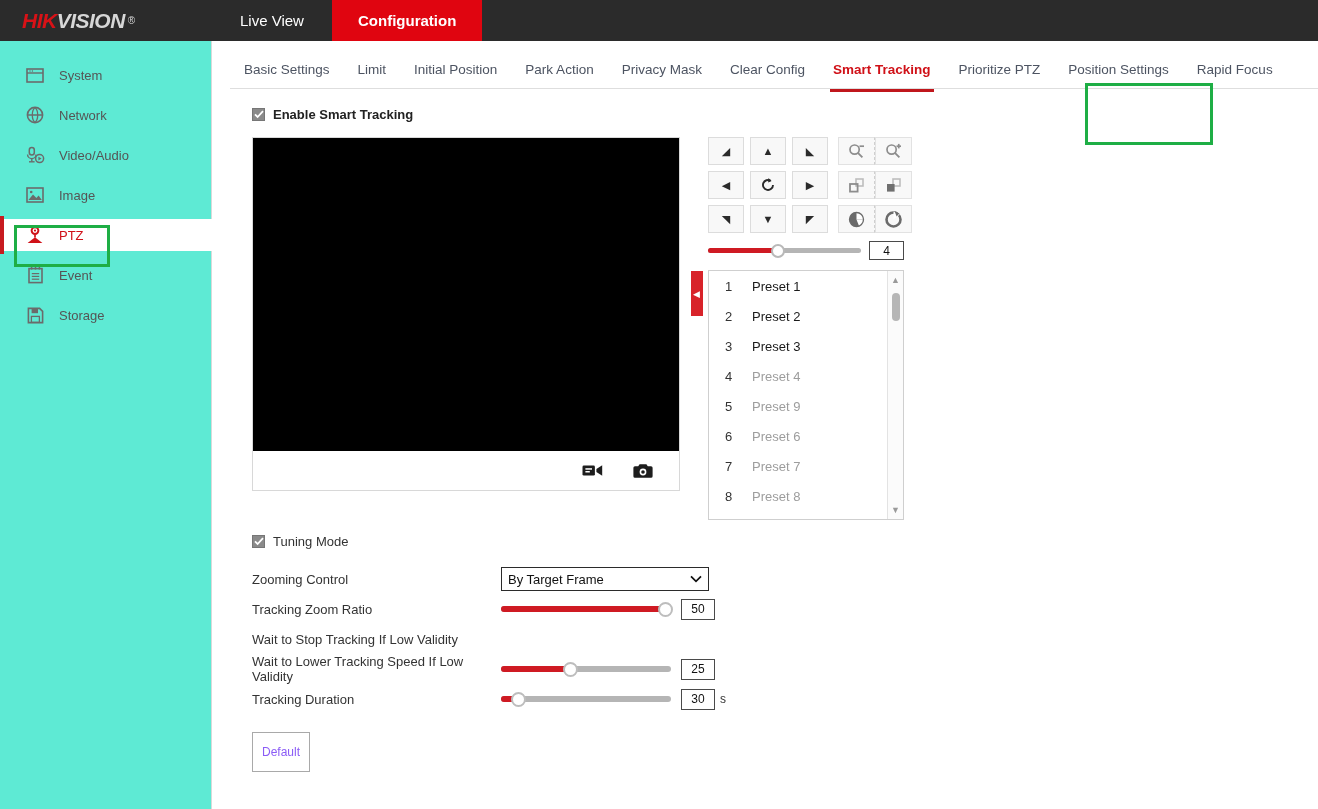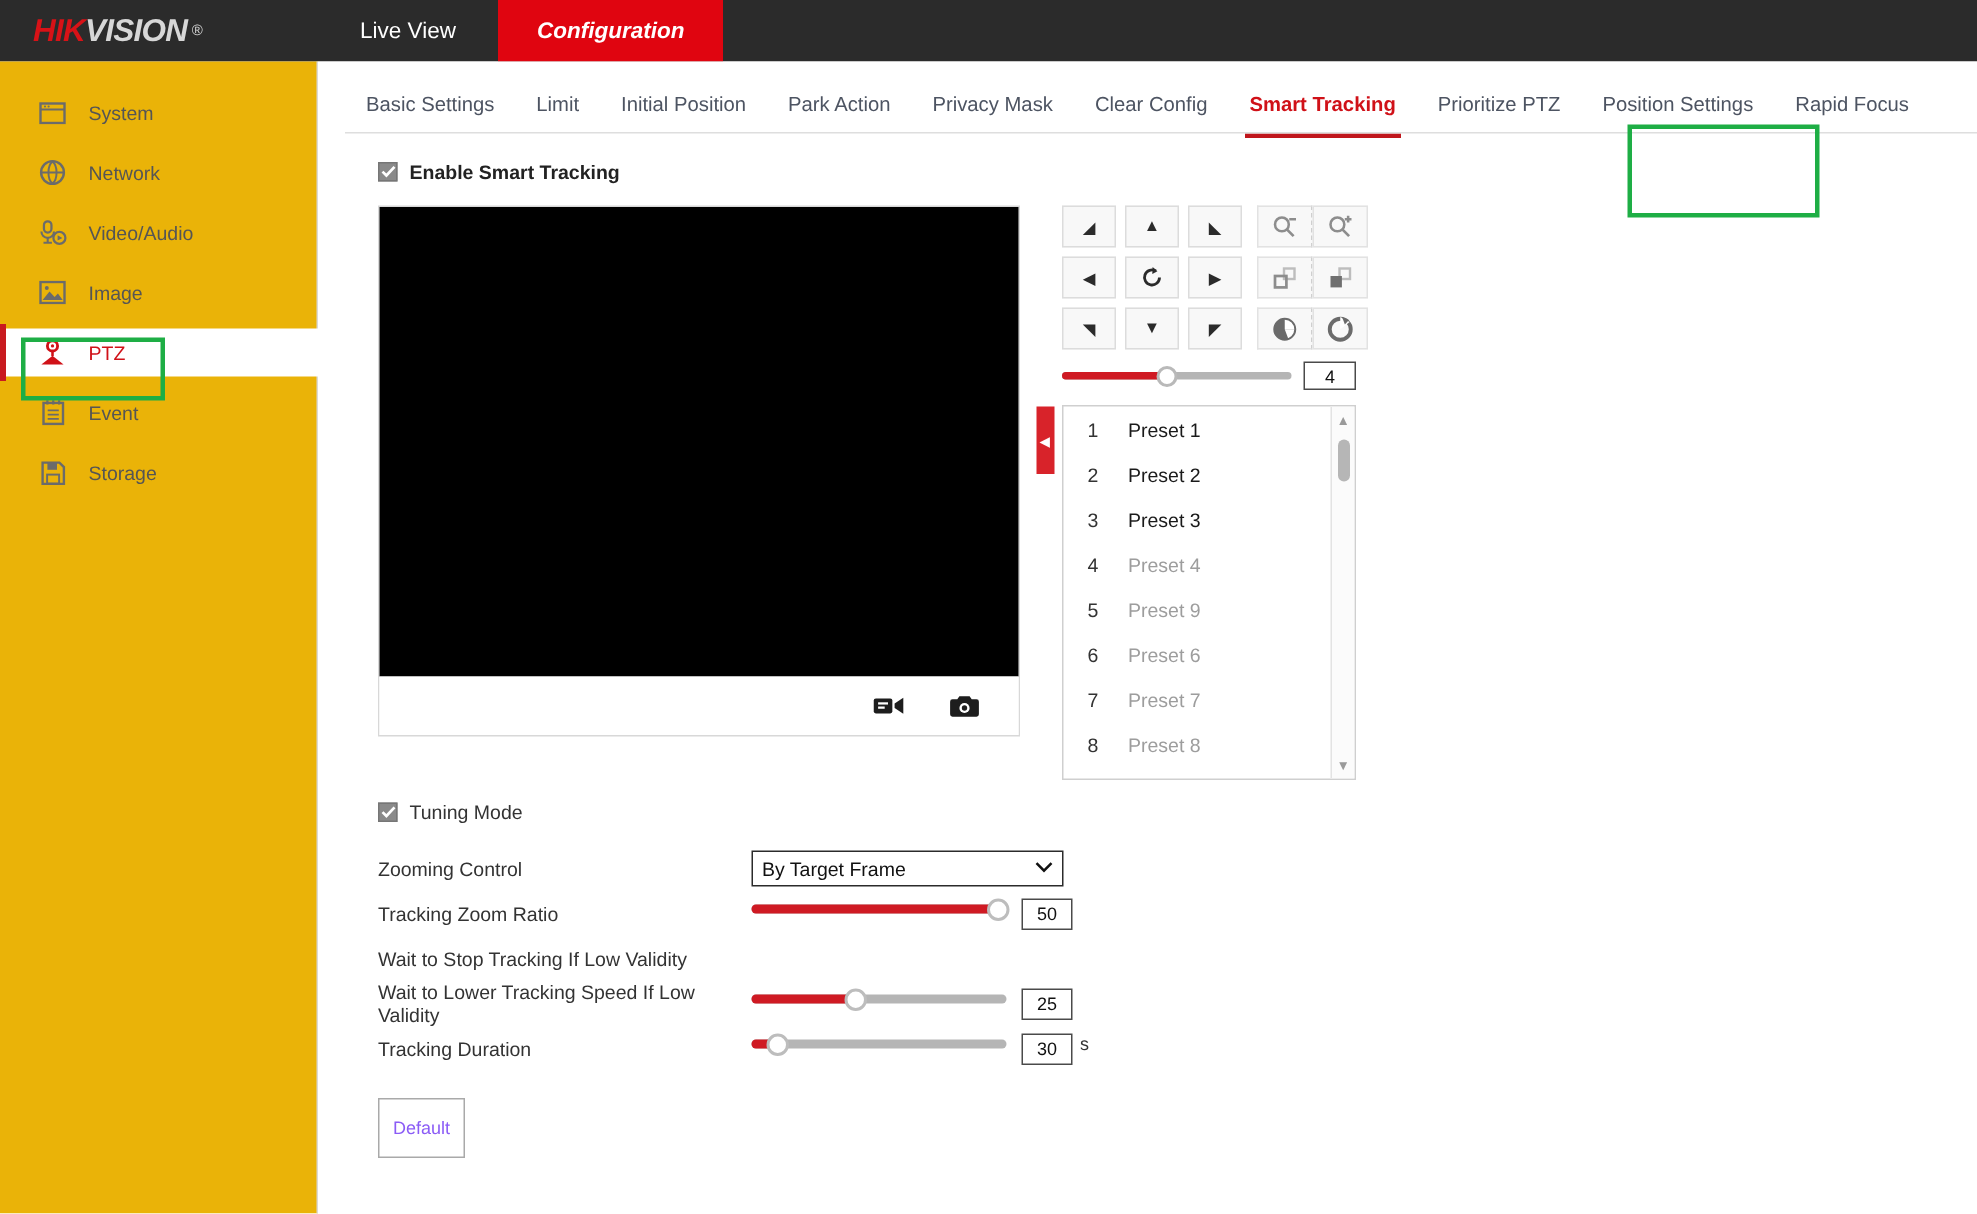--- a/index.html
+++ b/index.html
@@ -23,28 +23,28 @@
     font-style:italic; font-weight:bold; font-size:21px; letter-spacing:-0.5px;
   }
   .logo .hik { color:#d81217; }
   .logo .vision { color:#d7d7d7; }
   .logo .reg { color:#d7d7d7; font-size:10px; font-style:normal; font-weight:normal; margin-left:3px; vertical-align:top; }
   .navtab {
     display:flex; align-items:center; justify-content:center;
     color:#ffffff; font-size:15px; padding:0 26px; cursor:pointer;
     min-width:120px;
   }
-  .navtab.active { background:#e00510; font-weight:bold;font-style:italic; }
+  .navtab.active { background:#e00510; font-weight:bold; }
 
   
   .body-wrap { display:flex; height:768px; }
 
   
   .sidebar {
-    width:212px; background:#eab308; border-right:1px solid #d9d9d9;
+    width:212px; background:#5eead4; border-right:1px solid #d9d9d9;
     padding-top:18px; position:relative; flex-shrink:0;
   }
   .side-item {
     height:32px; display:flex; align-items:center; padding-left:24px;
     color:#555; font-size:13px; cursor:pointer; margin-bottom:8px;
     position:relative;
   }
   .side-item .ico { width:22px; height:20px; margin-right:13px; display:flex; align-items:center; justify-content:center; }
   .side-item.active {
     background:#ffffff; color:#d01118; width:213px;
@@ -161,21 +161,21 @@
   
   .settings { margin-top:14px; }
   .srow { display:flex; align-items:center; height:30px; }
   .slabel { width:249px; font-size:13px; color:#333; }
   .sel {
     width:208px; height:24px; border:1px solid #2b2b2b; background:#fff;
     font-size:13px; color:#111; padding:0 6px; font-family:"Liberation Sans", sans-serif;
     display:flex; align-items:center; justify-content:space-between; cursor:pointer;
   }
   .sel .caret { font-size:10px; color:#111; }
-  .trow { display:flex; align-items:flex-start; }
+  .trow { display:flex; align-items:center; }
   .trange { position:relative; width:170px; height:15px; display:flex; align-items:center; }
   .ttrack { position:absolute; left:0; right:0; height:6px; background:#b5b5b5; border-radius:3px; }
   .tfill { position:absolute; left:0; height:6px; background:#cf1a23; border-radius:3px; }
   .tknob { position:absolute; width:15px; height:15px; border-radius:50%; background:#fff; border:2px solid #bdbdbd; }
   .tval {
     width:34px; height:21px; border:1px solid #4a4a4a; margin-left:10px;
     display:flex; align-items:center; justify-content:center; font-size:12px; color:#111; background:#fff;
   }
   .unit { margin-left:5px; font-size:12px; color:#333; }
 

